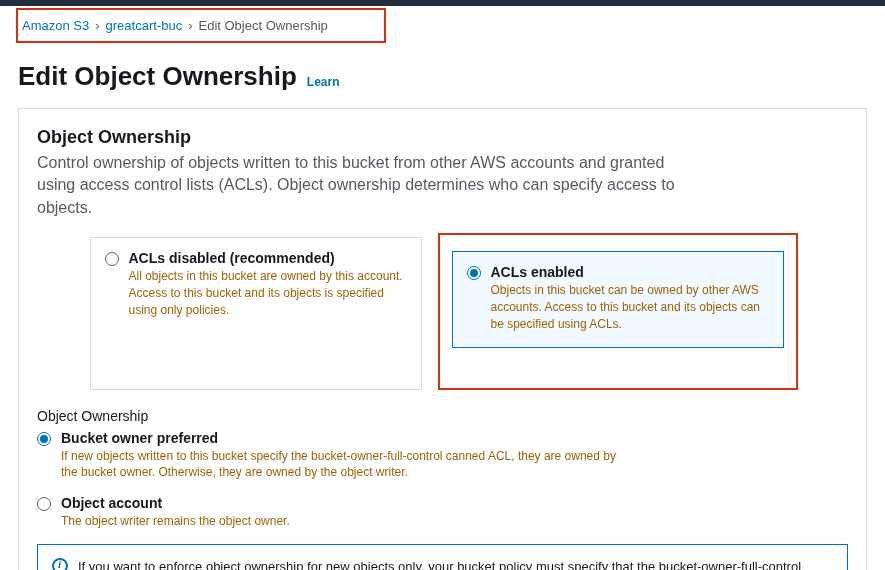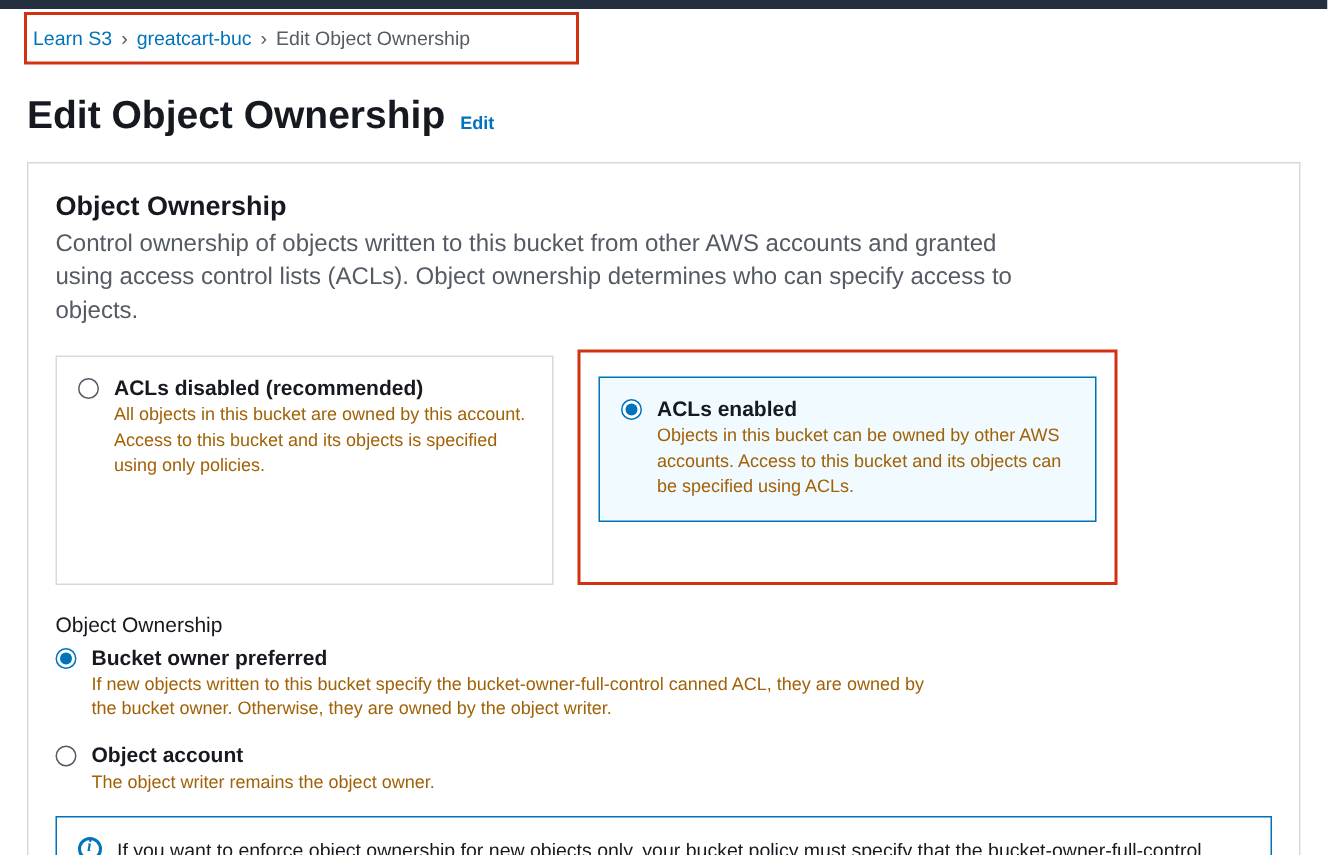--- a/index.html
+++ b/index.html
@@ -64,20 +64,21 @@
       font-size: 16px;
       color: #545b64;
       line-height: 1.4;
       max-width: 660px;
     }
     .radio-grid {
       margin-top: 18px;
       display: flex;
       gap: 16px;
       position: relative;
+      justify-content: center;
     }
     .radio-card {
       border: 1px solid #d5dbdb;
       padding: 12px 14px 14px 14px;
       width: 332px;
       background: #ffffff;
     }
     .radio-card.selected {
       border: 1px solid #0073bb;
       background: #f1faff;
@@ -173,31 +174,31 @@
     }
     .ext-icon svg { width: 12px; height: 12px; stroke: #0073bb; stroke-width: 2; fill: none; }
   </style>
 </head>
 <body>
 
 <div class="topbar"></div>
 
 <div class="breadcrumb-wrap highlight-box">
   <nav class="breadcrumb">
-    <a>Learn S3</a>
+    <a>Amazon S3</a>
     <span class="chev">›</span>
     <a>greatcart-buc</a>
     <span class="chev">›</span>
     <span class="current">Edit Object Ownership</span>
   </nav>
 </div>
 
 <div class="page-header">
   <h1>Edit Object Ownership</h1>
-  <span class="info-link">Edit</span>
+  <span class="info-link">Learn</span>
 </div>
 
 <div class="panel">
   <div class="panel-title">Object Ownership</div>
   <div class="panel-sub">Control ownership of objects written to this bucket from other AWS accounts and granted using access control lists (ACLs). Object ownership determines who can specify access to objects.</div>
 
   <div class="radio-grid">
     <div class="radio-card">
       <div class="radio-row">
         <span class="radio-circle"></span>

